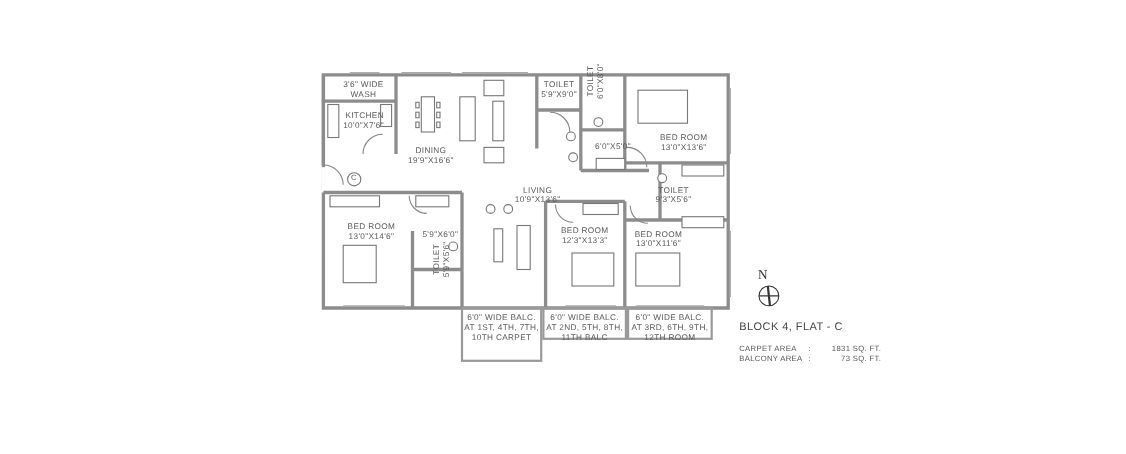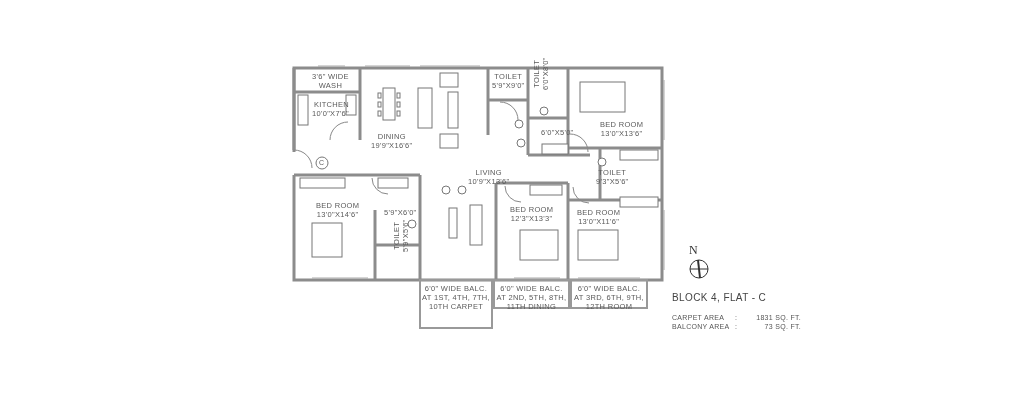--- a/index.html
+++ b/index.html
@@ -189,21 +189,21 @@
   </div>
 
 <div class="lbl" style="left:422px;top:284px;width:68px;">
     <span>6'0" WIDE BALC.</span>
     <span>AT 1ST, 4TH, 7TH,</span>
     <span>10TH CARPET</span>
   </div>
 <div class="lbl" style="left:496px;top:284px;width:71px;">
     <span>6'0" WIDE BALC.</span>
     <span>AT 2ND, 5TH, 8TH,</span>
-    <span>11TH DINING</span>
+    <span>11TH BALC</span>
   </div>
 <div class="lbl" style="left:573px;top:284px;width:72px;">
     <span>6'0" WIDE BALC.</span>
     <span>AT 3RD, 6TH, 9TH,</span>
     <span>12TH ROOM</span>
   </div>
 
 <div class="north">N</div>
 <div class="legend-title">BLOCK 4,  FLAT - C</div>
 <div class="legend-row" style="top:314px;">

